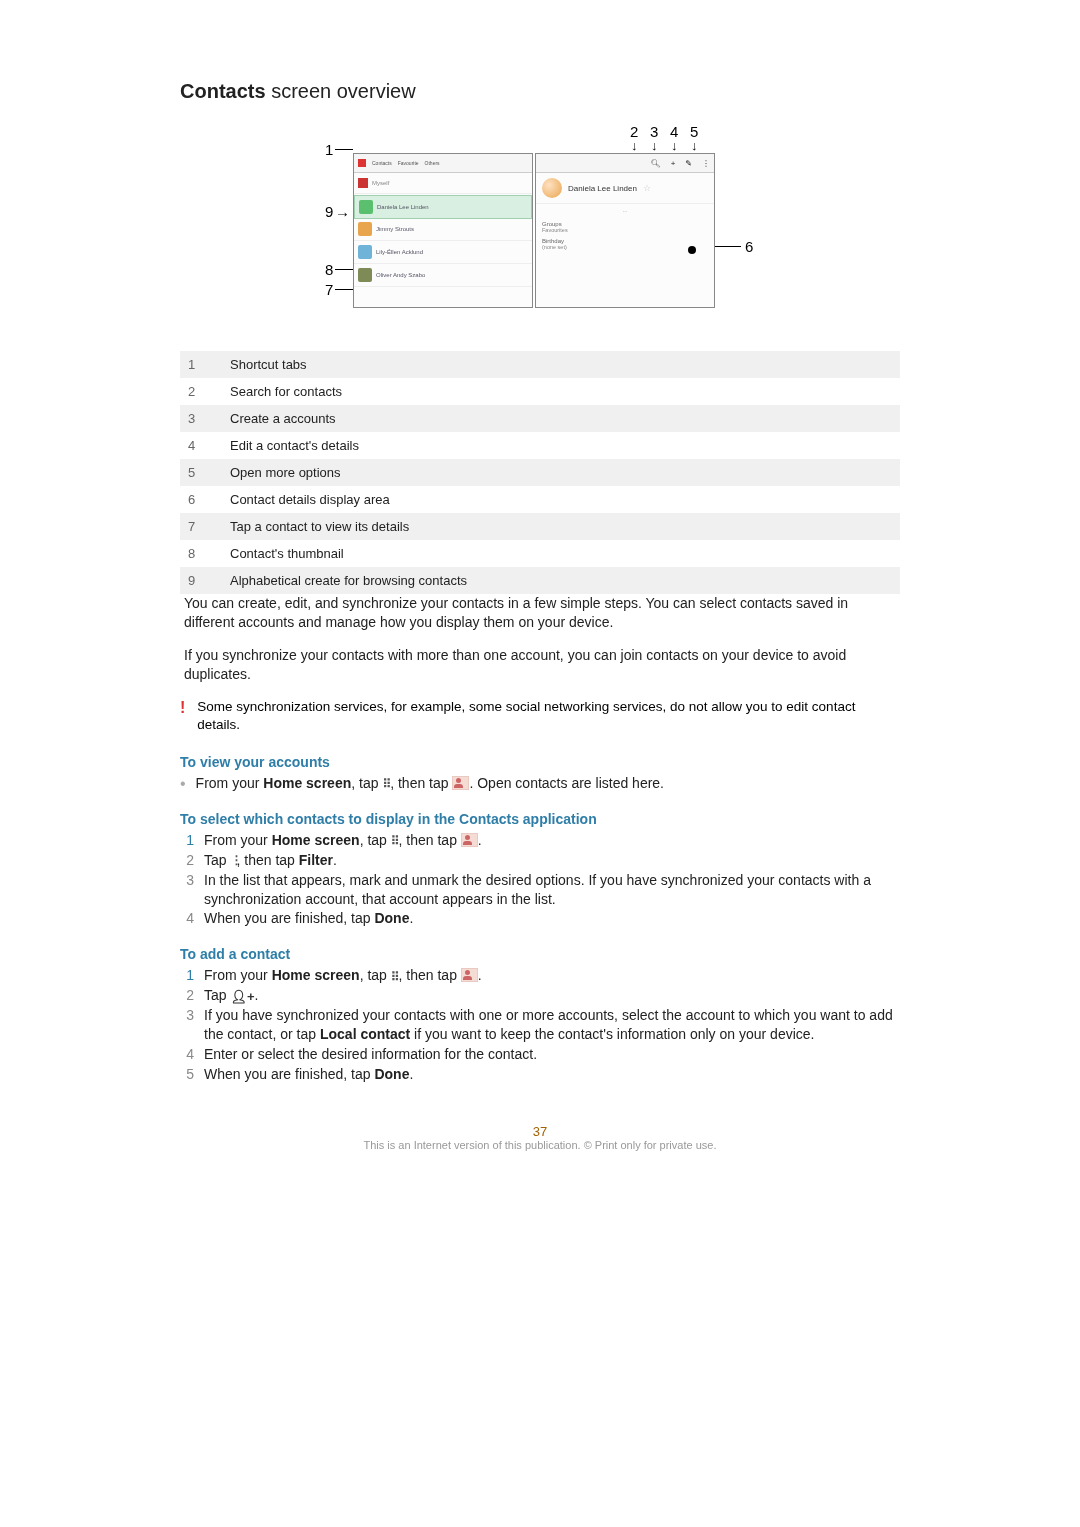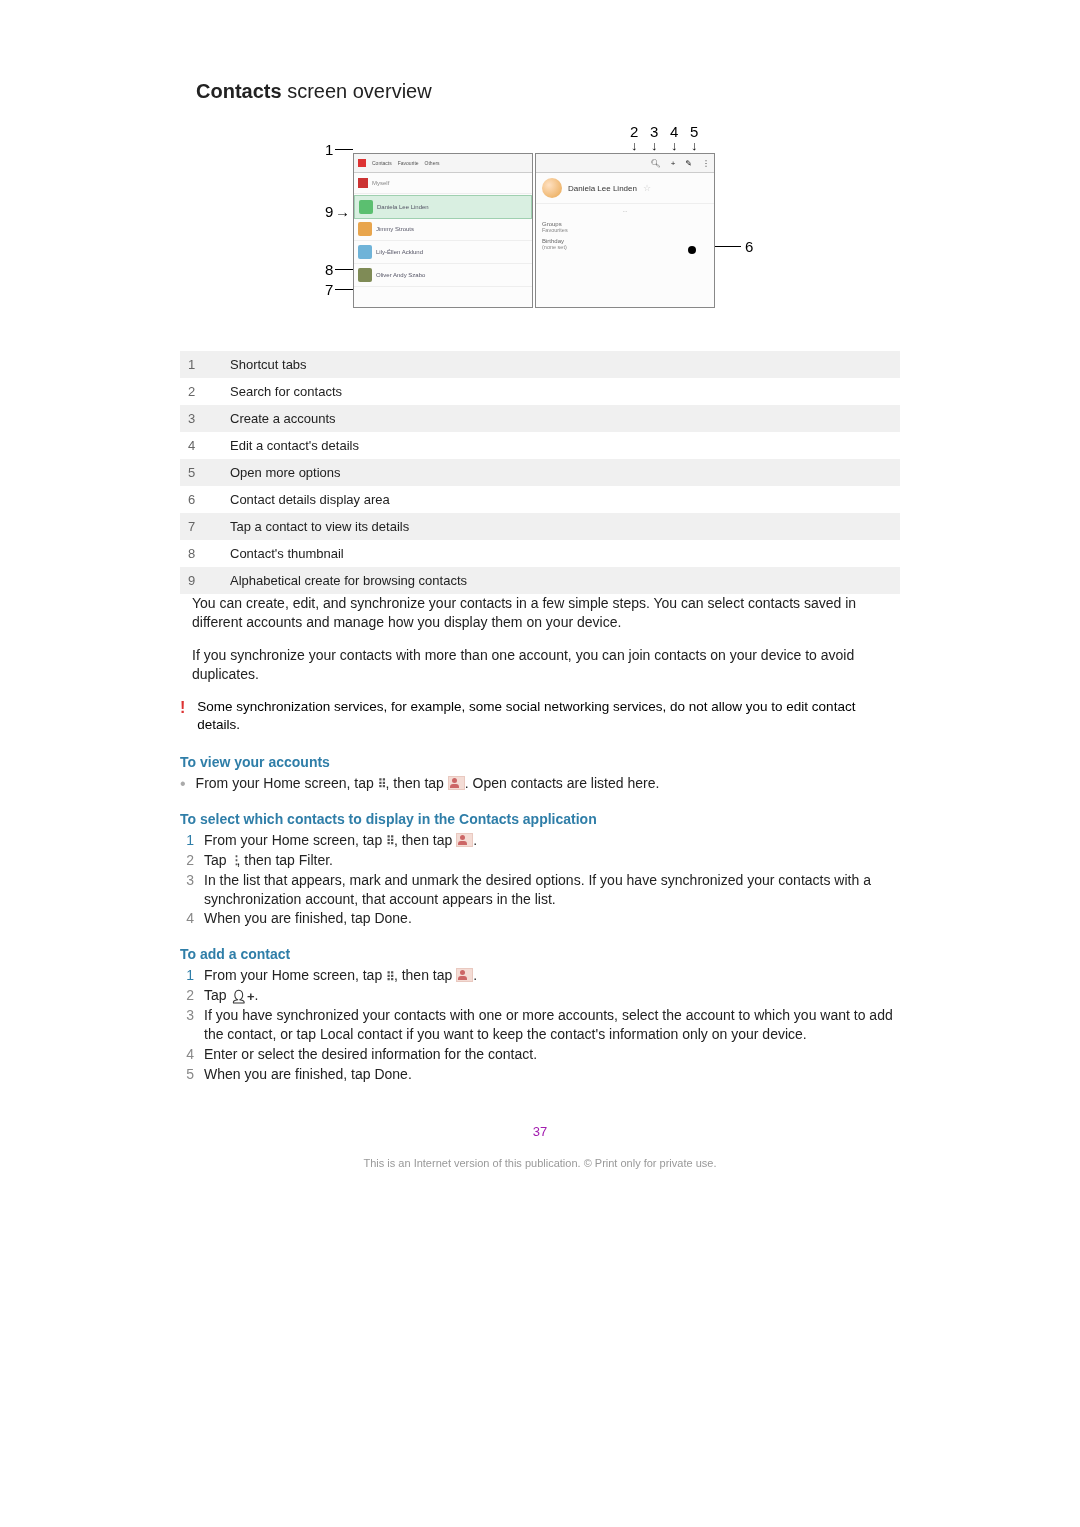--- a/index.html
+++ b/index.html
@@ -1,17 +1,17 @@
 <!DOCTYPE html>
 <html><head>
 <meta charset="utf-8">
 <style>
   html,body{margin:0;padding:0;background:#fff;font-family:Arial,Helvetica,sans-serif;font-size:14px;color:#222;}
   .page{width:1080px;min-height:1527px;margin:0 auto;padding:80px 180px 40px 180px;box-sizing:border-box;position:relative;}
-  h2.title{font-size:20px;font-weight:400;margin:0 0 18px 16px;}
+  h2.title{font-size:20px;font-weight:400;margin:0 0 18px 0;}
   h2.title .bold{font-weight:700;}
   h2.sub{font-size:20px;font-weight:400;margin:30px 0 12px 0;}
   .diagram{display:flex;justify-content:center;margin-bottom:30px;}
   .diagram-box{position:relative;width:430px;height:200px;font-family:Arial,Helvetica,sans-serif;}
   .callout{position:absolute;font-size:15px;color:#000;}
   .arrow-down{display:inline-block;font-size:13px;line-height:1;}
   .screens{position:absolute;top:32px;left:28px;width:362px;height:155px;display:flex;gap:2px;}
   .pane{flex:1;border:1px solid #888;background:#fcfcfc;position:relative;box-sizing:border-box;}
   .pane-left .tabs{display:flex;align-items:center;height:18px;border-bottom:1px solid #ccc;background:#f5f5f5;font-size:5px;color:#555;padding:0 4px;gap:6px;}
   .pane-left .tabs .redsq{width:8px;height:8px;background:#d33;display:inline-block;}
@@ -32,43 +32,43 @@
   .pane-right .head .star{font-size:9px;color:#ccc;}
   .pane-right .tiny{font-size:5px;color:#888;padding:4px 6px;text-align:center;}
   .pane-right .lbl{font-size:6px;color:#666;padding:3px 6px 0;}
   .pane-right .val{font-size:5.5px;color:#888;padding:0 6px 2px;}
   .pane-right .dot{width:8px;height:8px;background:#000;border-radius:50%;position:absolute;right:18px;top:92px;}
   .hline{position:absolute;height:0;border-top:1px solid #000;}
   .legend{margin-top:10px;}
   .legend .lr{display:flex;align-items:flex-start;padding:6px 8px;font-size:13px;}
   .legend .lr.shade{background:#f0f0f0;}
   .legend .num{width:42px;color:#666;}
-  .para{margin:0 0 14px 12px;font-size:14px;line-height:1.35;}
+  .para{margin:0 0 14px 4px;font-size:14px;line-height:1.35;}
   .note{display:flex;align-items:flex-start;gap:12px;margin:8px 0 20px;}
   .note .bang{color:#d33;font-weight:700;font-size:16px;line-height:1;margin-top:2px;}
   .note .txt{font-size:13.5px;line-height:1.35;flex:1;font-weight:400;color:#000;}
   .proc-title{color:#2f7ea8;font-weight:700;font-size:14px;margin:18px 0 4px 0;}
   .steps{padding:0;margin:0;}
   .step{display:flex;align-items:flex-start;gap:10px;font-size:14px;line-height:1.35;margin:1px 0;}
   .step .sn{width:14px;color:#888;text-align:right;flex-shrink:0;}
   .step .sn.first{color:#2f7ea8;}
   .step .stx{flex:1;}
   .bullet{display:flex;align-items:flex-start;gap:10px;font-size:14px;line-height:1.35;}
   .bullet .dot2{color:#aaa;font-size:16px;line-height:1;margin-top:2px;}
-  b{font-weight:400;}
+  b{font-weight:700;}
   .ico{display:inline-block;vertical-align:middle;}
   .ico-grid{font-size:12px;letter-spacing:-1px;font-weight:700;color:#555;}
   .ico-contact{display:inline-block;width:15px;height:12px;background:#f4dcd5;position:relative;vertical-align:-2px;border:0.5px solid #e9c9c0;}
   .ico-contact::before{content:"";position:absolute;left:3px;top:1px;width:5px;height:5px;border-radius:50%;background:#c66;}
   .ico-contact::after{content:"";position:absolute;left:1px;bottom:1px;width:9px;height:4px;border-radius:3px 3px 0 0;background:#c66;}
   .ico-dots{display:inline-block;width:6px;height:12px;position:relative;vertical-align:-1px;}
   .ico-dots::before{content:"⋮";font-size:12px;color:#555;position:absolute;left:0;top:-2px;font-weight:700;}
   .ico-addp{font-size:13px;font-weight:700;color:#333;}
-  .pagenum{text-align:center;font-size:13px;color:#a21caf;margin-top:40px;}
-  .foot{text-align:center;font-size:11px;color:#999;margin-top:18px;}
+  .pagenum{text-align:center;font-size:13px;color:#a16207;margin-top:40px;}
+  .foot{text-align:center;font-size:11px;color:#999;}
 </style>
 </head>
 <body>
 
 <div class="page">
 
   <h2 class="title"><span class="bold">Contacts</span><span> screen overview</span></h2>
 
   <div class="diagram">
     <div class="diagram-box">

